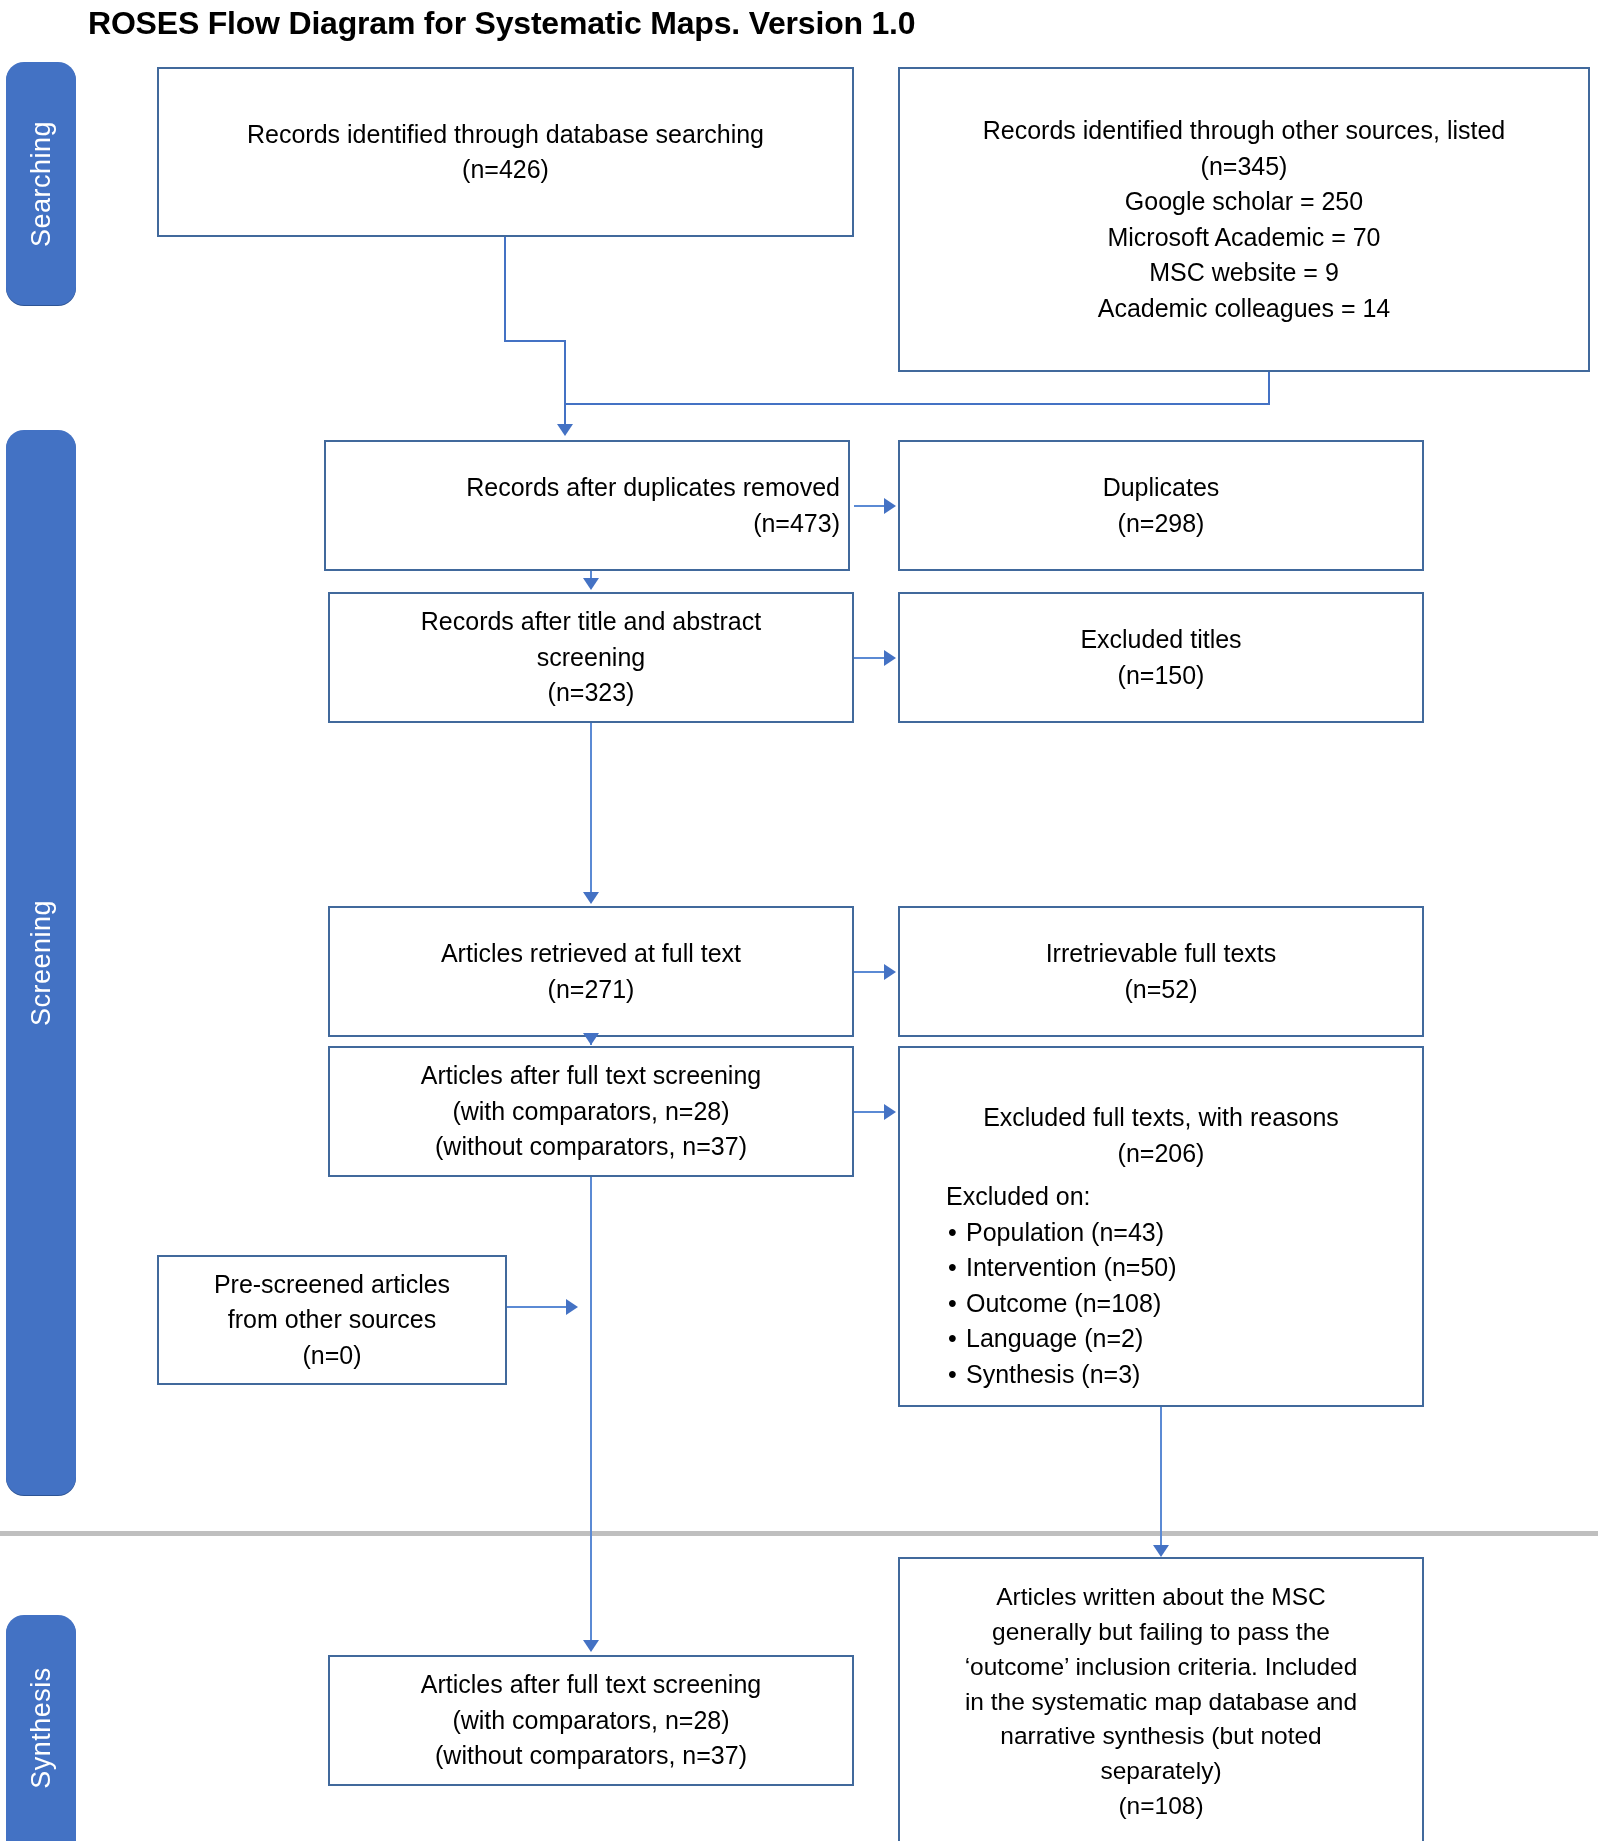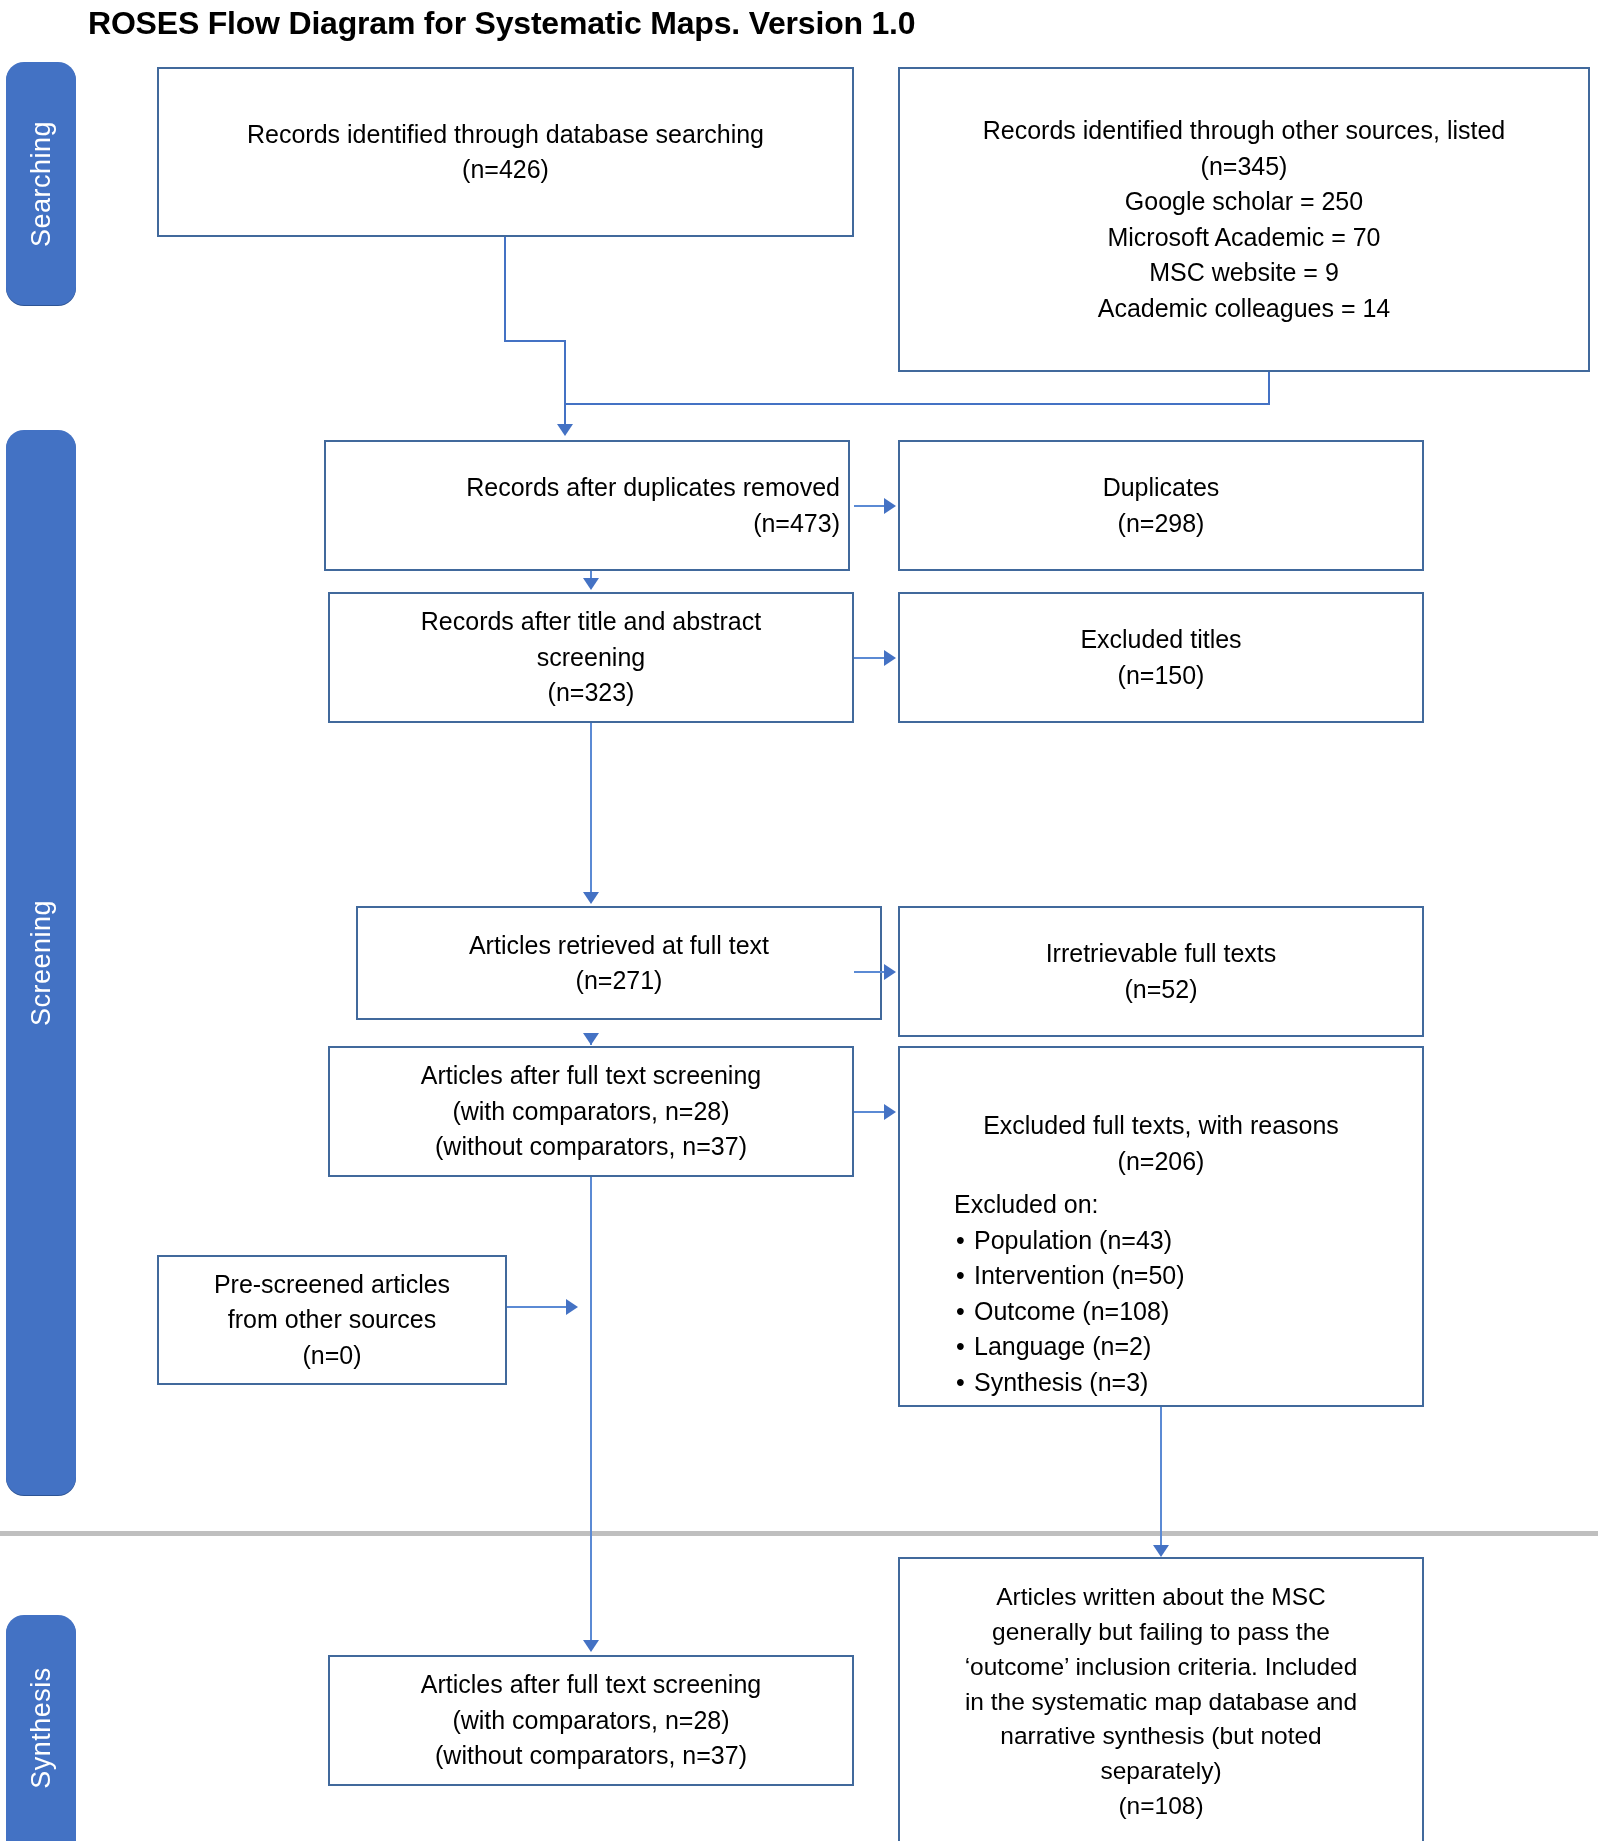--- a/index.html
+++ b/index.html
@@ -62,21 +62,21 @@
     line-height: 1.42;
     color: #000000;
     padding: 4px 8px;
   }
   .fbox .inner { width: 100%; }
   .fbox .line { display: block; }
   
   .fbox.mixed {
     display: block;
     text-align: center;
-    padding: 16px;
+    padding: 8px;
   }
   .fbox.mixed .head {
     margin-top: 44px;
     text-align: center;
   }
   .fbox.mixed .excluded-on {
     text-align: left;
     margin-left: 38px;
     margin-top: 8px;
   }
@@ -211,21 +211,21 @@
       <span class="line">(n=150)</span>
     </div>
   </div>
 
   <div class="ln h thin" style="left:854px; top:657px; width:32px;"></div>
   <div class="arrow-right" style="left:884px; top:650px;"></div>
 
   <div class="ln v thin" style="left:590px; top:723px; height:172px;"></div>
   <div class="arrow-down" style="left:583px; top:892px;"></div>
 
-  <div class="fbox" style="left:328px; top:906px; width:526px; height:114px;margin-left:28px;">
+  <div class="fbox" style="left:328px; top:906px; width:526px; height:131px;">
     <div class="inner">
       <span class="line">Articles retrieved at full text</span>
       <span class="line">(n=271)</span>
     </div>
   </div>
 
   <div class="fbox" style="left:898px; top:906px; width:526px; height:131px;">
     <div class="inner">
       <span class="line">Irretrievable full texts</span>
       <span class="line">(n=52)</span>

